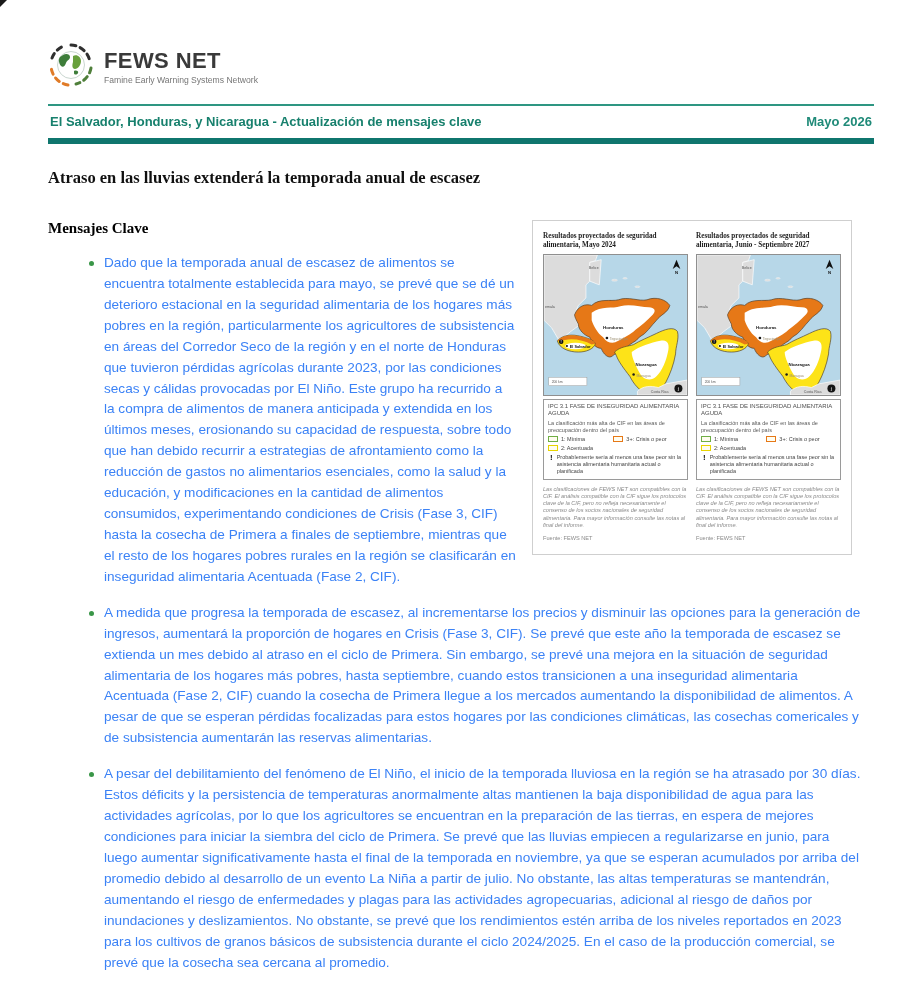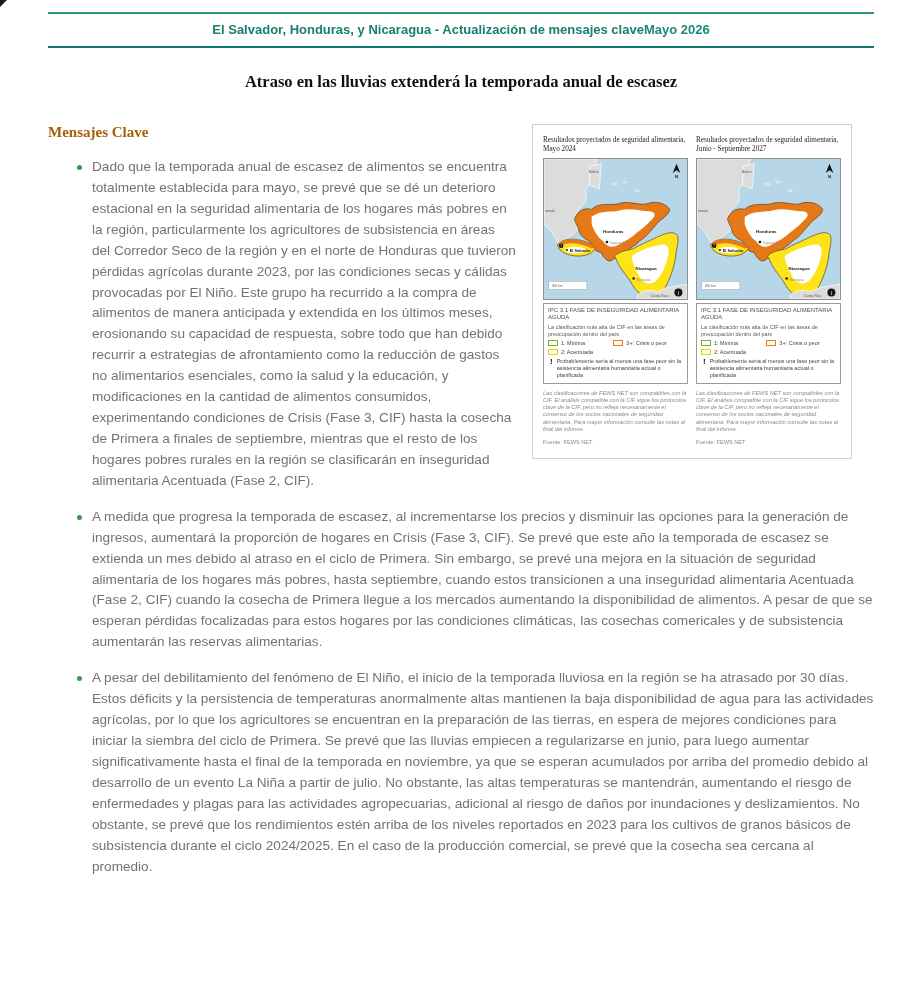--- a/index.html
+++ b/index.html
@@ -9,44 +9,44 @@
   }
   .corner-artifact{ position:absolute; top:0; left:0; width:0; height:0;
     border-top:7px solid #1a1a1a; border-right:7px solid transparent; }
 
   
   .header { padding:42px 38px 0 48px; }
   .logo-row { display:flex; align-items:center; gap:10px; }
   .logo-text .logo-title { font-size:22px; font-weight:700; color:#3a3a3a; letter-spacing:0.4px; line-height:1; }
   .logo-text .logo-tagline { font-size:8.6px; color:#767676; margin-top:3px; }
 
-  .band { margin:12px 38px 0 48px; border-top:2px solid #2e9682; border-bottom:2px solid #0f766e;
-    padding:8px 2px 9px 2px; display:flex; justify-content:center; align-items:center; }
+  .band { margin:12px 38px 0 48px; border-top:2px solid #2e9682; border-bottom:6px solid #0f766e;
+    padding:8px 2px 9px 2px; display:flex; justify-content:space-between; align-items:center; }
   .band-title { color:#17806d; font-weight:700; font-size:13px; }
   .band-date  { color:#1f8a78; font-weight:600; font-size:13px; }
 
-  .doc-title { text-align:center; font-family:"Liberation Serif", serif; font-weight:700;
+  .doc-title { font-family:"Liberation Serif", serif; font-weight:700;
     font-size:16.5px; color:#101010; margin:24px 38px 0 48px; }
 
   
   .body-flow { margin:0 38px 0 48px; padding-top:32px; }
   .section-heading { font-family:"Liberation Serif", serif; font-size:15px; font-weight:700;
-    color:#a16207; margin:0 0 16px 0; }
-  ul.bullets { list-style:none; margin:0; padding:0 0 0 27px; color:#737373;
+    color:#000000; margin:0 0 16px 0; }
+  ul.bullets { list-style:none; margin:12px; padding:0 0 0 27px; color:#3b82f6;
     font-size:13.6px; line-height:1.54; }
   ul.bullets li { position:relative; padding-left:17px; margin-bottom:15px; }
   ul.bullets li::before { content:""; position:absolute; left:2px; top:8px; width:5px; height:5px;
     border-radius:50%; background:#3a9648; }
 
   
   figure.maps-figure { float:right; width:320px; margin:0 22px 10px 16px; box-sizing:border-box;
     border:1px solid #cfcfcf; background:#fff; padding:11px 10px 13px; }
   .panels { display:flex; gap:8px; }
   .panel { width:145px; }
-  .panel-title { font-family:"Liberation Serif", serif; font-weight:400; font-size:7.2px;
+  .panel-title { font-family:"Liberation Serif", serif; font-weight:700; font-size:7.2px;
     line-height:1.3; color:#1e1e1e; margin-bottom:3px; min-height:18px; }
   .map-frame { border:1px solid #8f8f8f; line-height:0; }
   .map-frame svg { width:143px; height:140px; display:block; }
 
   .legend-box { border:1px solid #9a9a9a; margin-top:3px; padding:3px 4px 4px; }
   .legend-title { font-size:6px; color:#4f4f4f; line-height:1.25; margin-bottom:2px; }
   .legend-sub { font-size:5.5px; color:#5a5a5a; line-height:1.25; margin-bottom:3px; }
   .legend-items { display:grid; grid-template-columns:1fr 1.1fr; column-gap:2px; row-gap:2.5px;
     font-size:5.5px; color:#444; }
   .legend-item { display:flex; align-items:center; gap:3px; }
@@ -66,20 +66,42 @@
   .m-info  { font-size:6px; fill:#fff; font-family:"Liberation Serif", serif; font-style:italic; text-anchor:middle; }
   .m-n     { font-size:4.5px; font-weight:700; fill:#111; text-anchor:middle; }
   .m-scale { font-size:3.5px; fill:#555; }
 </style>
 </head>
 <body>
 
 <div class="page">
   <div class="corner-artifact"></div>
 
+  <div class="header">
+    <div class="logo-row">
+      <span>
+        <svg width="46" height="46" viewBox="0 0 46 46">
+          <g fill="none" stroke-linecap="round">
+            <path d="M23,3 A20,20 0 0 1 42,20" stroke="#2f2f2f" stroke-width="3" stroke-dasharray="5 4.5"></path>
+            <path d="M43,26 A20,20 0 0 1 28,42" stroke="#4f7f3a" stroke-width="3" stroke-dasharray="5 4.5"></path>
+            <path d="M20,43 A20,20 0 0 1 3,23" stroke="#e07b27" stroke-width="3" stroke-dasharray="5 4.5"></path>
+            <path d="M4,16 A20,20 0 0 1 16,4" stroke="#2f2f2f" stroke-width="3" stroke-dasharray="5 4.5"></path>
+          </g>
+          <circle cx="23" cy="23" r="13.5" fill="#ffffff" stroke="#c9d6cf" stroke-width="1"></circle>
+          <path d="M15,13 C18,11 22,12 22,15 C22,18 19,18 18,21 C17,24 15,26 13,24 C11,22 10,17 12,15 Z" fill="#3e7d3a"></path>
+          <path d="M25,14 C29,12 33,15 33,19 C33,23 30,27 27,27 C24,27 24,23 25,20 Z" fill="#68a03c"></path>
+          <path d="M26,29 C28,28 31,29 30,31 C29,33 26,33 26,31 Z" fill="#3e7d3a"></path>
+        </svg>
+      </span>
+      <div class="logo-text">
+        <div class="logo-title">FEWS NET</div>
+        <div class="logo-tagline">Famine Early Warning Systems Network</div>
+      </div>
+    </div>
+  </div>
 
   <div class="band">
     <span class="band-title">El Salvador, Honduras, y Nicaragua - Actualización de mensajes clave</span>
     <span class="band-date">Mayo 2026</span>
   </div>
 
   <h1 class="doc-title">Atraso en las lluvias extenderá la temporada anual de escasez</h1>
 
   <div class="body-flow">
 

